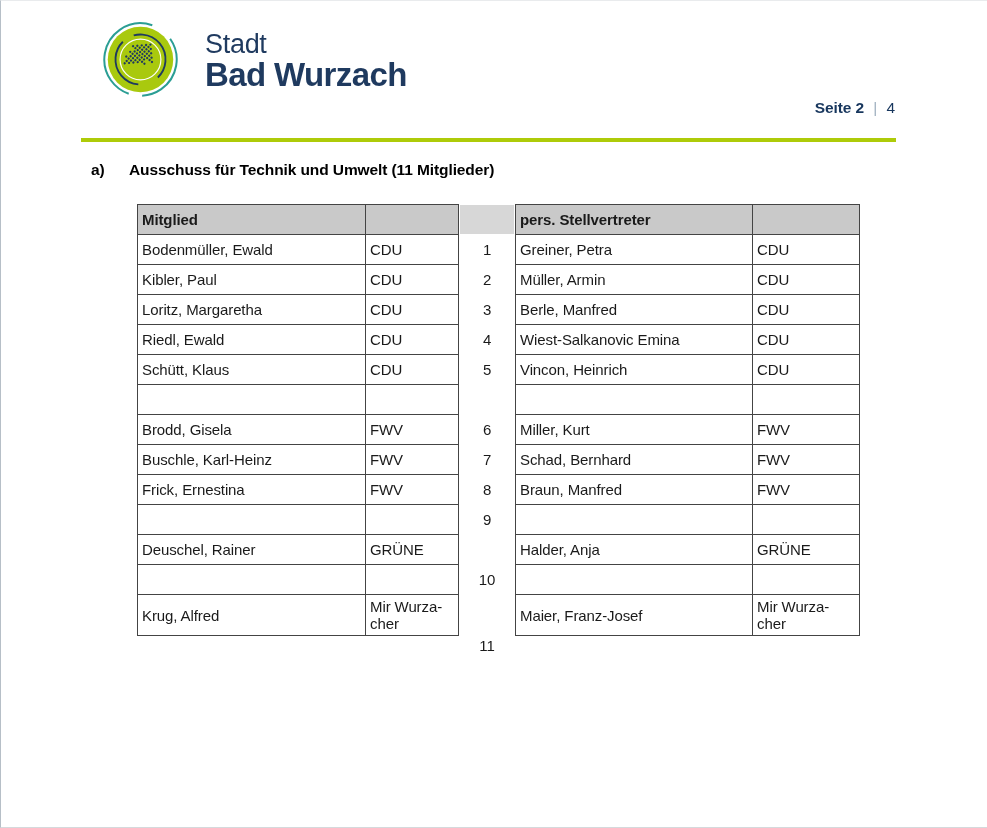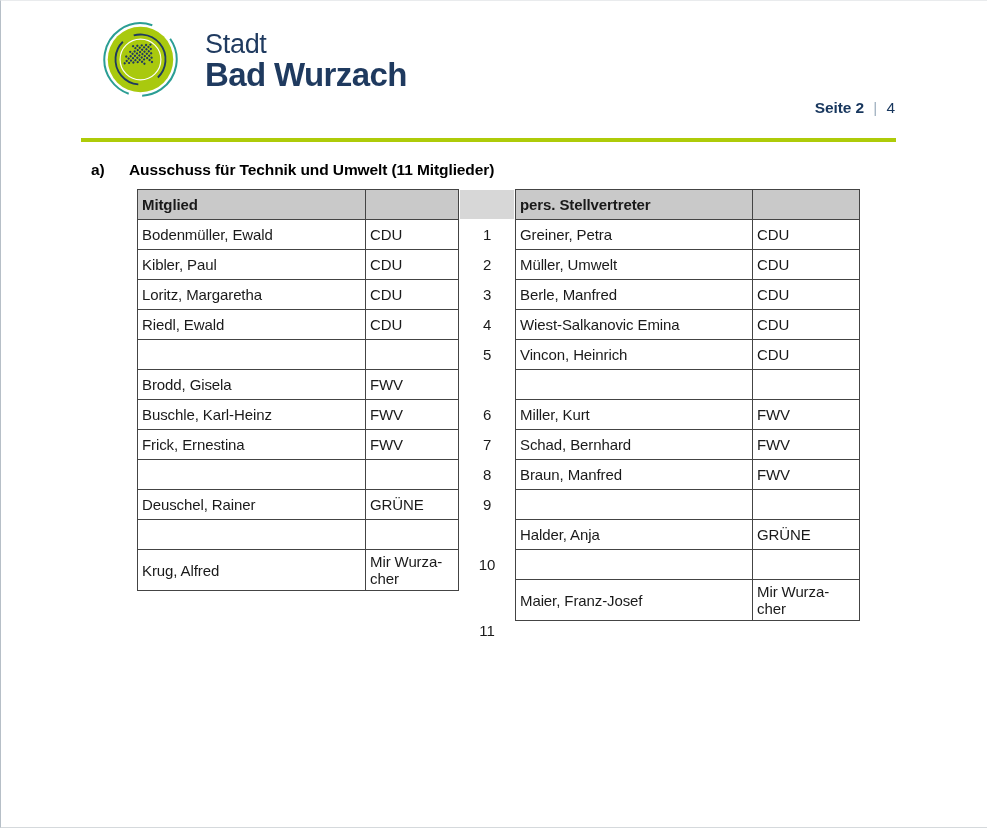--- a/index.html
+++ b/index.html
@@ -23,21 +23,21 @@
   .brand-line2{font-size:33px;font-weight:700;line-height:1.05;letter-spacing:-0.6px;}
   .pageinfo{position:absolute;top:98px;right:92px;font-size:15.5px;color:var(--page-navy,#17365d);letter-spacing:-0.1px;}
   .pageinfo .lbl{font-weight:700;}
   .pageinfo .sep{font-weight:400;color:var(--pipe-gray,#9fb0bf);margin:0 5px;}
   .pageinfo .tot{font-weight:400;}
   .green-rule{position:absolute;left:80px;top:137px;width:815px;height:4px;background:var(--accent-green,#aecb09);}
   
   .heading{position:absolute;left:90px;top:160px;font-size:15.5px;font-weight:700;color:#000;display:flex;letter-spacing:-0.1px;}
   .heading .idx{width:38px;}
   
-  .tables{position:absolute;left:136px;top:188px;display:flex;align-items:flex-start;}
+  .tables{position:absolute;left:136px;top:203px;display:flex;align-items:flex-start;}
   table.tbl{border-collapse:collapse;table-layout:fixed;font-size:15px;color:var(--ink,#1a1a1a);letter-spacing:-0.1px;}
   .tbl td,.tbl th{box-sizing:border-box;height:30px;padding:1px 4px;vertical-align:middle;overflow:hidden;}
   .tbl.bordered td,.tbl.bordered th{border:1px solid var(--border-dark,#444);}
   .tbl th{background:var(--header-gray,#c9c9c9);text-align:left;font-weight:700;}
   .tbl tr.tall td{height:41px;}
   .tbl .name{white-space:nowrap;}
   .tbl .party{white-space:pre-line;line-height:1.15;}
   .tbl.numcol{width:56px;}
   .tbl.numcol td,.tbl.numcol th{border:1px solid transparent;text-align:center;padding:1px 0;}
   .tbl.numcol th{background:var(--strip-gray,#d7d7d7);}
@@ -145,20 +145,24 @@
           </tr>
       <tr>
             <td class="name">Loritz, Margaretha</td>
             <td class="party">CDU</td>
           </tr>
       <tr>
             <td class="name">Riedl, Ewald</td>
             <td class="party">CDU</td>
           </tr>
       <tr>
+            <td class="name">Schütt, Klaus</td>
+            <td class="party">CDU</td>
+          </tr>
+      <tr>
             <td class="name"></td>
             <td class="party"></td>
           </tr>
       <tr>
             <td class="name">Brodd, Gisela</td>
             <td class="party">FWV</td>
           </tr>
       <tr>
             <td class="name">Buschle, Karl-Heinz</td>
             <td class="party">FWV</td>
@@ -245,21 +249,21 @@
       <tbody>
           <tr>
         <th class="name">pers. Stellvertreter</th>
         <th class="party"></th>
       </tr>
       <tr>
             <td class="name">Greiner, Petra</td>
             <td class="party">CDU</td>
           </tr>
       <tr>
-            <td class="name">Müller, Umwelt</td>
+            <td class="name">Müller, Armin</td>
             <td class="party">CDU</td>
           </tr>
       <tr>
             <td class="name">Berle, Manfred</td>
             <td class="party">CDU</td>
           </tr>
       <tr>
             <td class="name">Wiest-Salkanovic Emina</td>
             <td class="party">CDU</td>
           </tr>

